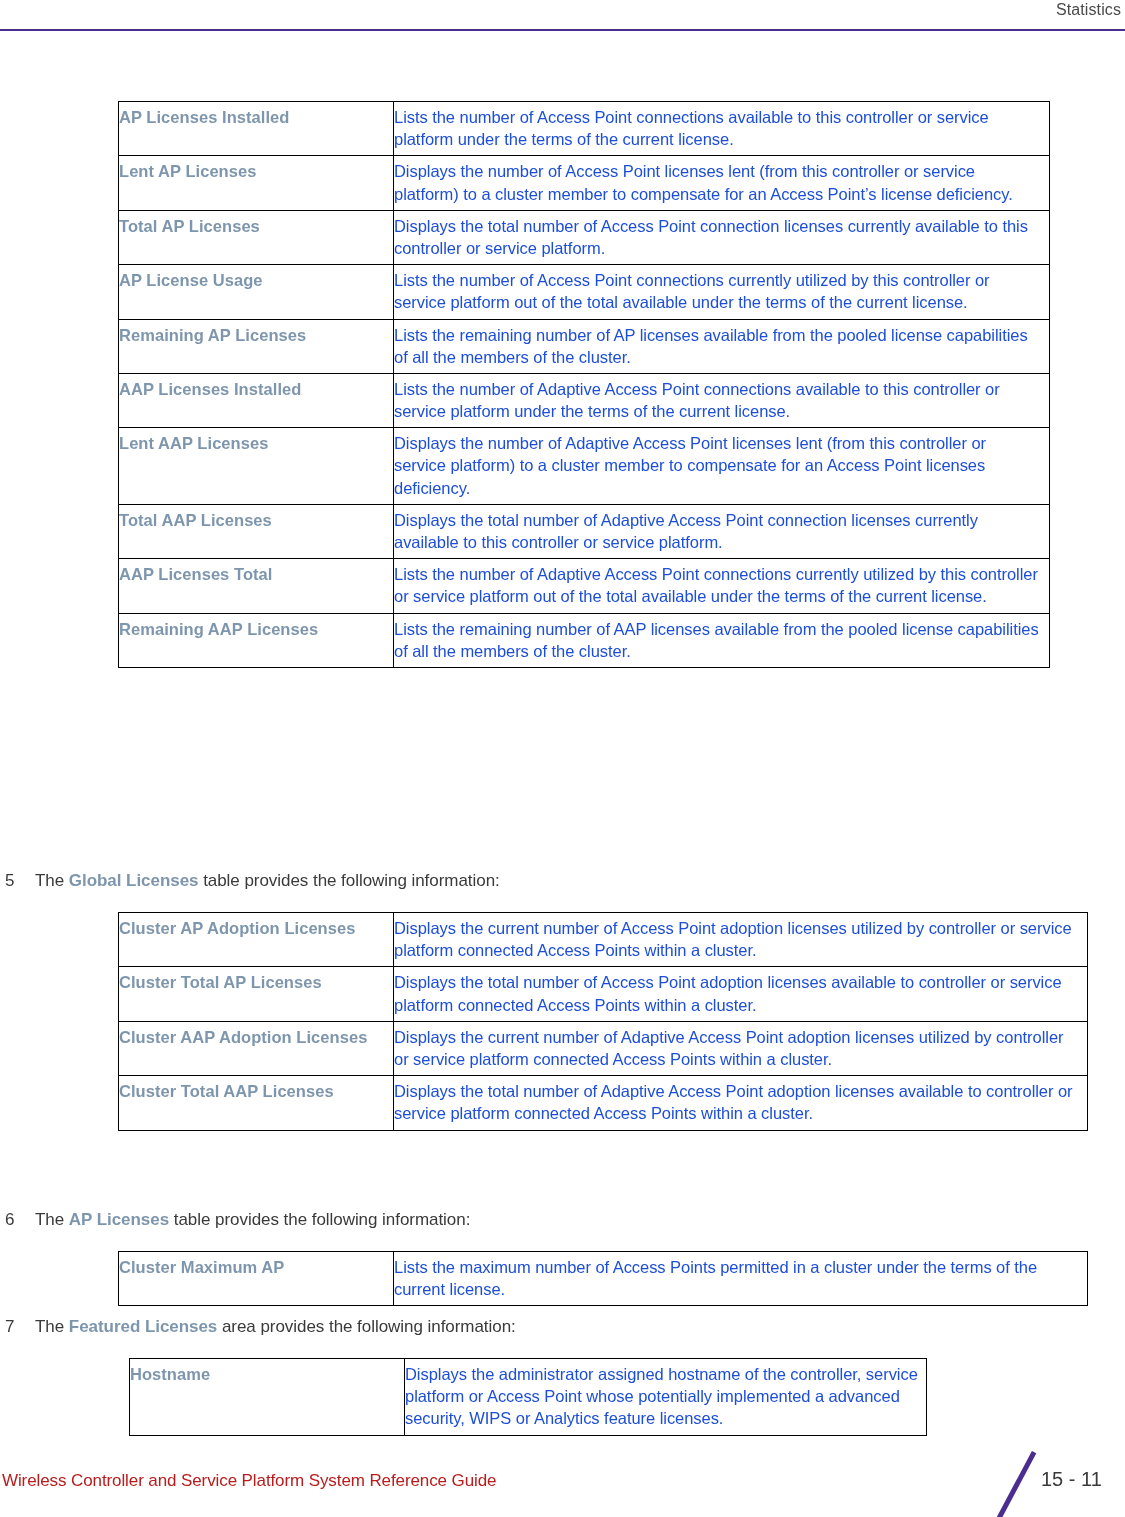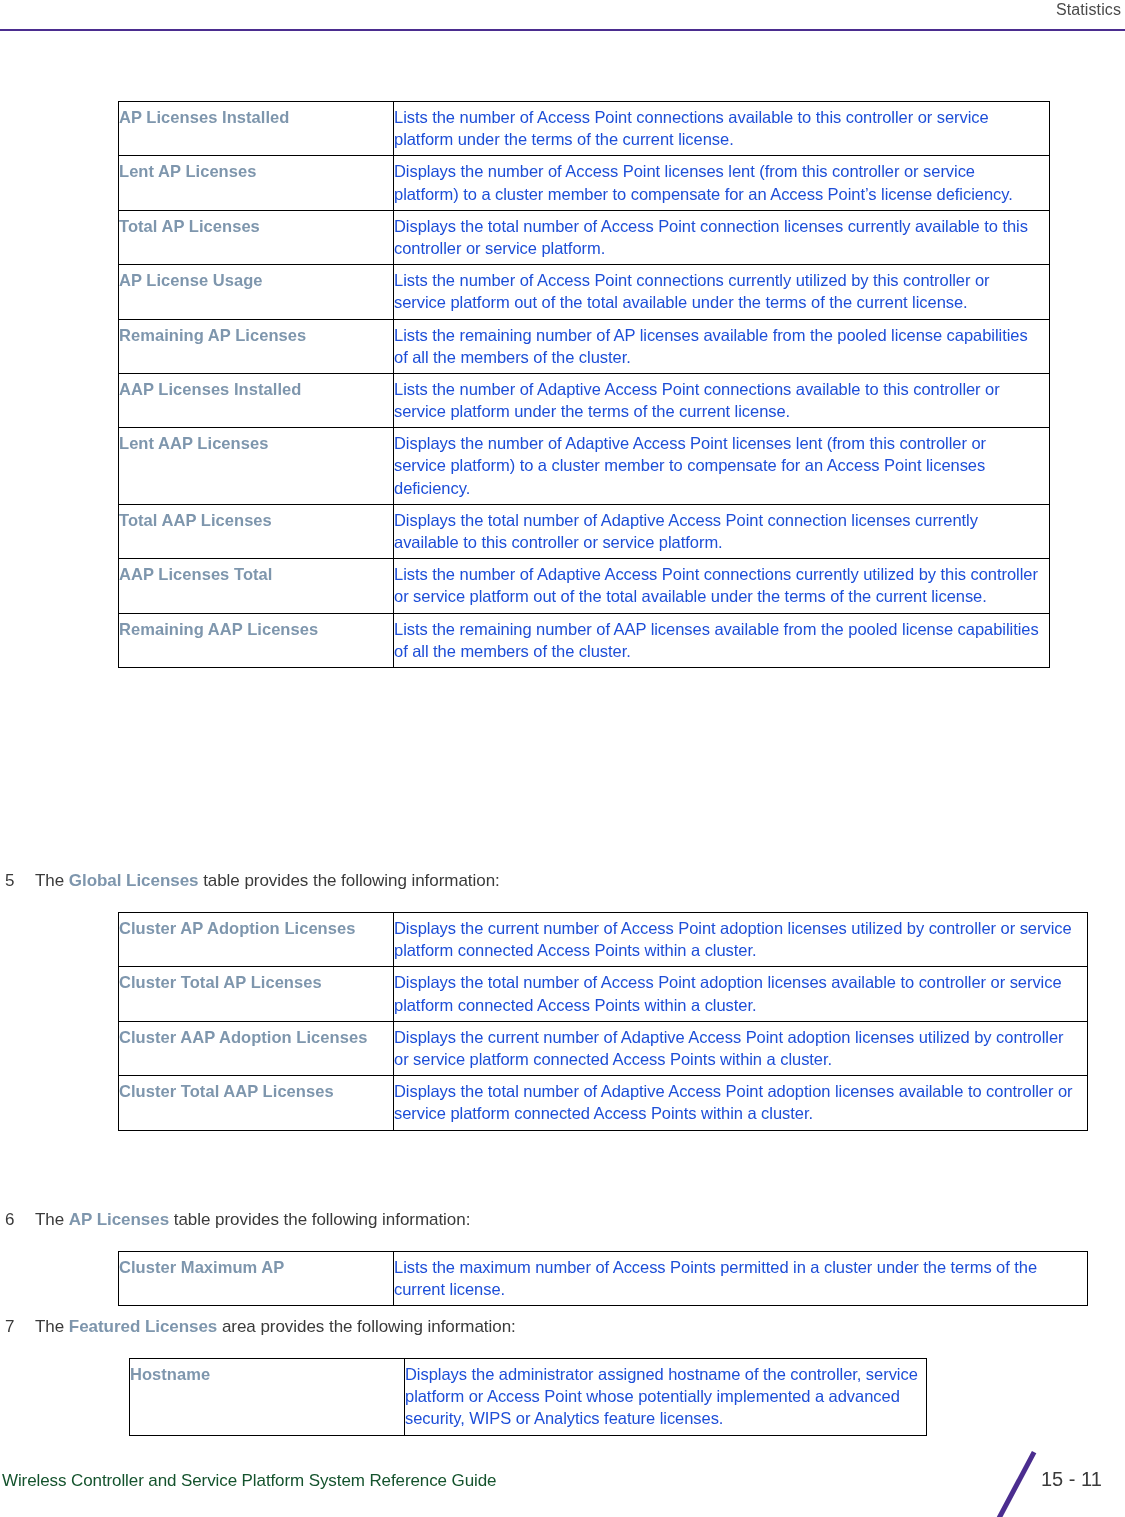--- a/index.html
+++ b/index.html
@@ -122,21 +122,21 @@
     left: 0;
     bottom: 0;
     width: 1125px;
     height: 80px;
   }
   .footer-text {
     position: absolute;
     left: 2px;
     bottom: 26px;
     font-size: 17px;
-    color: #14532d;
+    color: #b91c1c;
     letter-spacing: -.1px;
     white-space: nowrap;
   }
   .footer-slash {
     position: absolute;
     left: 995px;
     bottom: -4px;
     width: 5px;
     height: 78px;
     background: #4b2d8f;

